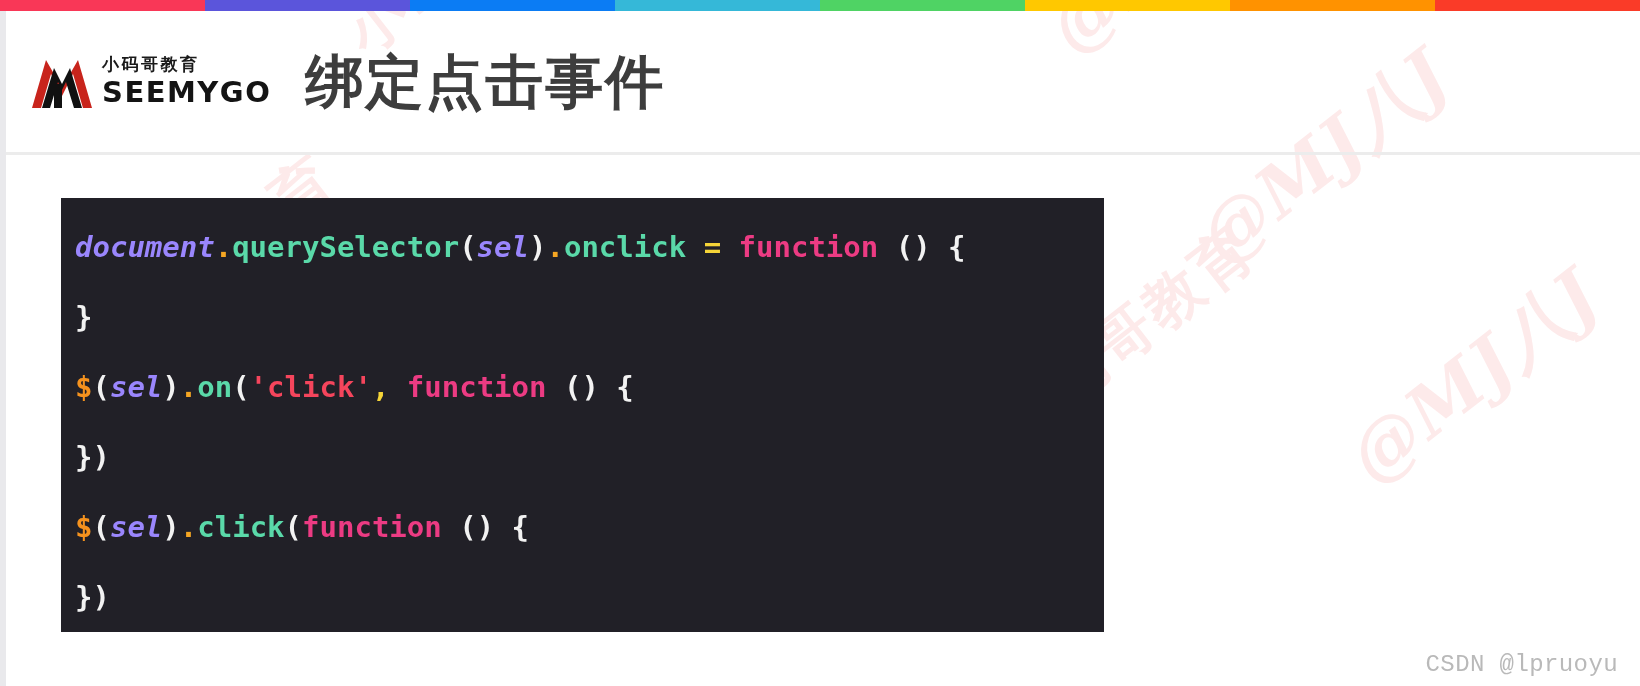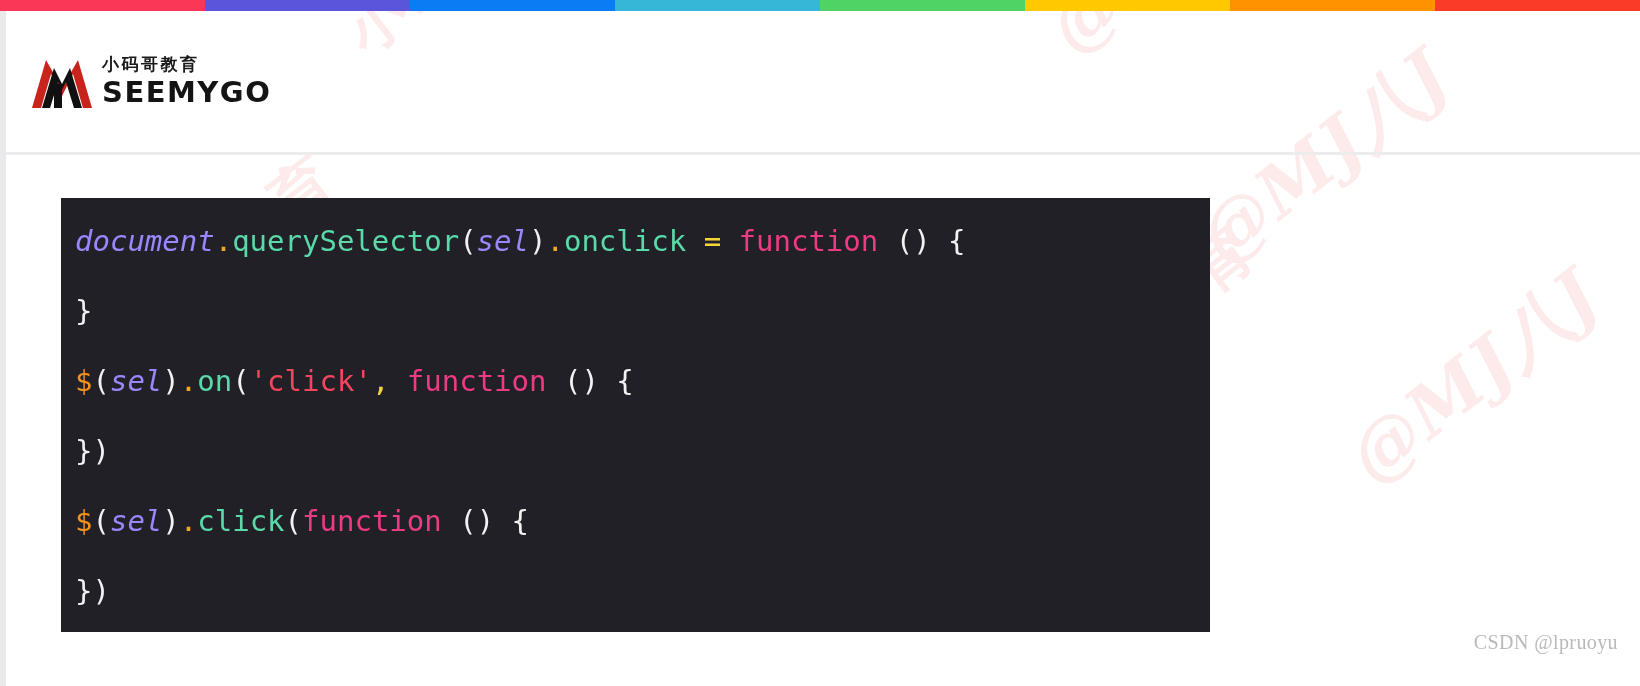--- a/index.html
+++ b/index.html
@@ -130,27 +130,28 @@
     margin-left: 34px;
     line-height: 1;
     white-space: nowrap;
   }
 
   
   .code-block {
     position: absolute;
     left: 61px;
     top: 198px;
-    width: 1149px;
+    width: 1043px;
     height: 434px;
     background: #212027;
     z-index: 3;
-    padding: 8px 0 0 0;
+    padding: 14px 0 0 0;
     box-sizing: border-box;
     overflow: hidden;
+    font-weight: bold;
   }
   .code-line {
     font-family: "DejaVu Sans Mono", monospace;
     font-size: 29px;
     line-height: 70px;
     height: 70px;
     white-space: pre;
     padding-left: 14px;
     color: #f0f0f0;
   }
@@ -161,23 +162,23 @@
   .tok-op    { color: #f5d438; }
   .tok-kw    { color: #ec3b83; }
   .tok-str   { color: #f5455c; margin-top: 40px; }
   .tok-dollar{ color: #f5921e; }
   .tok-comma { color: #f5d438; }
 
   
   .csdn-credit {
     position: absolute;
     right: 22px;
-    bottom: 32px;
-    font-family: Liberation Serif, serif;
-    font-size: 20px;
+    bottom: 8px;
+    font-family: Liberation Mono, monospace;
+    font-size: 24px;
     color: #b9b9b9;
     letter-spacing: 0.4px;
     z-index: 5;
     white-space: nowrap;
   }
 </style>
 </head>
 <body>
 
 <div class="slide">
@@ -217,20 +218,21 @@
             <path d="M12 54 L24 14 L32 30 L40 14 L52 54 L44 54 L36 28 L32 36 L28 28 L20 54 Z" fill="#111111"></path>
             <path d="M24 30 L32 30 L32 54 L24 54 Z" fill="#111111"></path>
           </svg>
         </span>
         <span class="logo-words">
           <span class="logo-cn">小码哥教育</span>
           <span class="logo-en">SEEMYGO</span>
         </span>
       </div>
 
+      <div class="page-title">绑定点击事件</div>
 
     </div>
   </div>
   <div class="header-divider"></div>
 
   <div class="code-block" id="code-block" style="background: rgb(33, 32, 39);">
       <div class="code-line"><span class="tok-var">document</span><span class="tok-punc">.</span><span class="tok-prop">querySelector</span><span class="tok-plain">(</span><span class="tok-var">sel</span><span class="tok-plain">)</span><span class="tok-punc">.</span><span class="tok-prop">onclick</span><span class="tok-plain"> </span><span class="tok-op">=</span><span class="tok-plain"> </span><span class="tok-kw">function</span><span class="tok-plain"> () {</span></div>
       <div class="code-line"><span class="tok-plain">}</span></div>
       <div class="code-line"><span class="tok-dollar">$</span><span class="tok-plain">(</span><span class="tok-var">sel</span><span class="tok-plain">)</span><span class="tok-punc">.</span><span class="tok-prop">on</span><span class="tok-plain">(</span><span class="tok-str">'click'</span><span class="tok-comma">,</span><span class="tok-plain"> </span><span class="tok-kw">function</span><span class="tok-plain"> () {</span></div>
       <div class="code-line"><span class="tok-plain">})</span></div>

